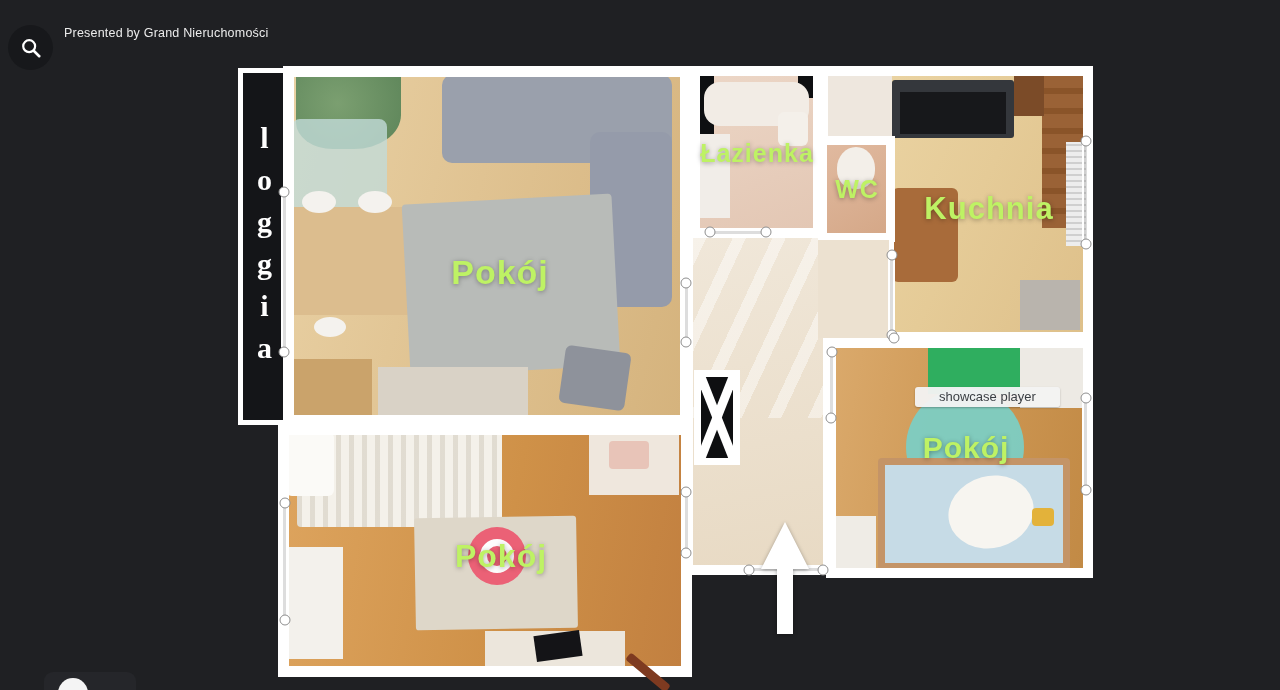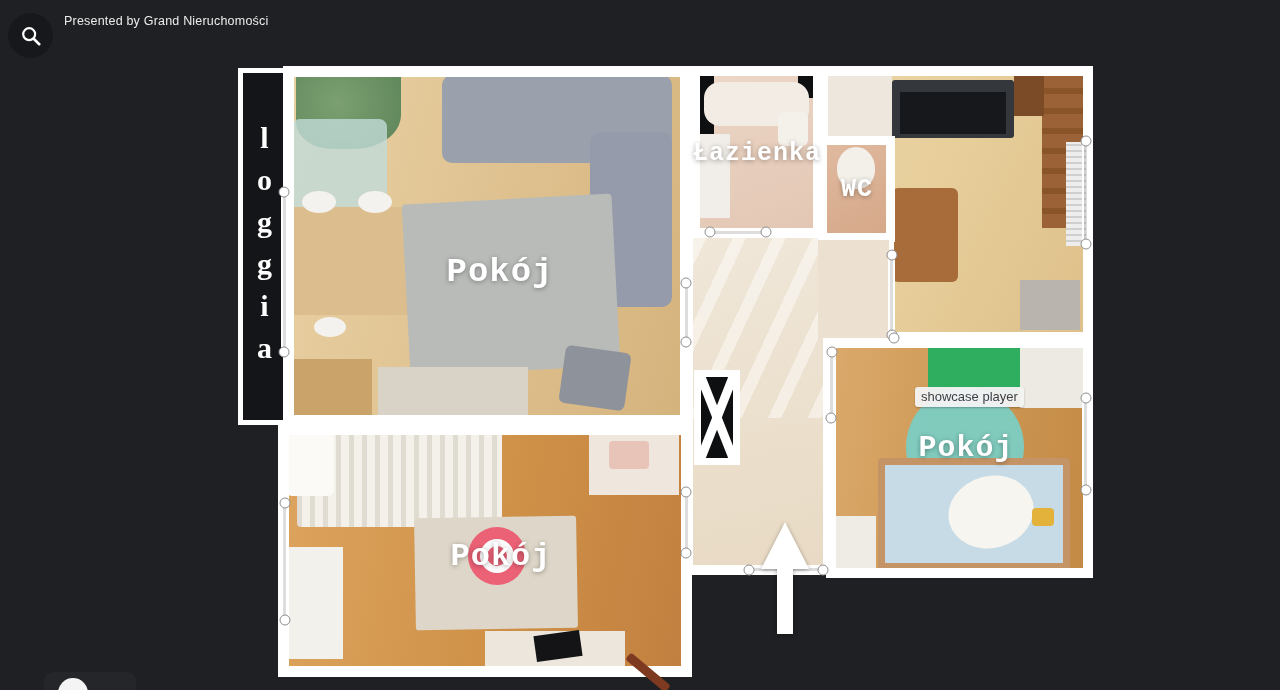--- a/index.html
+++ b/index.html
@@ -1,46 +1,46 @@
 <!DOCTYPE html>
 <html><head>
 <meta charset="utf-8">
 <style>
   html,body{margin:0;padding:0;background:#1f2023;}
   #stage{position:relative;width:1280px;height:690px;background:#1f2023;overflow:hidden;
          font-family:"Liberation Sans",sans-serif;}
   
-  .topbar{position:absolute;left:0;top:0;width:100%;height:64px;z-index:50;}
+  .topbar{position:absolute;left:0;top:12px;width:100%;height:64px;z-index:50;}
   .search-btn{position:absolute;left:8px;top:13px;width:45px;height:45px;border-radius:50%;
               background:#17181b;display:flex;align-items:center;justify-content:center;cursor:pointer;}
   .presented{position:absolute;left:64px;top:14px;font-size:12.5px;color:#ececec;letter-spacing:.2px;}
   .title-row{position:absolute;left:63px;top:32px;display:flex;align-items:center;gap:4px;color:#fff;}
   .title-row .ttl{font-size:17.5px;font-weight:500;letter-spacing:.2px;}
   
   .room{position:absolute;box-sizing:border-box;background:#fff;}
   .floor{position:absolute;inset:0;overflow:hidden;}
   .fs{position:absolute;}
   
-  .room-label{position:absolute;transform:translate(-50%,-50%);color:#ffffff;font-weight:700;
-              font-family:Liberation Mono, monospace;white-space:nowrap;z-index:30;
+  .room-label{position:absolute;transform:translate(-50%,-50%);color:#bef264;font-weight:700;
+              font-family:Liberation Sans, sans-serif;white-space:nowrap;z-index:30;
               text-shadow:0 1px 5px rgba(0,0,0,.35);letter-spacing:1px;cursor:pointer;}
   .loggia-label{position:absolute;left:50%;top:50%;transform:translate(-50%,-50%);
                 writing-mode:vertical-rl;text-orientation:upright;letter-spacing:9px;
                 font-family:"Liberation Serif","DejaVu Serif",serif;font-weight:700;
                 font-size:30px;color:#fff;z-index:30;}
   
   .vmark{position:absolute;width:7px;box-sizing:border-box;border-left:2px solid #fff;
          border-right:2px solid #fff;background:rgba(120,120,120,.25);z-index:24;}
   .hmark{position:absolute;height:7px;box-sizing:border-box;border-top:2px solid #fff;
          border-bottom:2px solid #fff;background:rgba(120,120,120,.25);z-index:24;}
   .node{position:absolute;width:11px;height:11px;border-radius:50%;background:#fff;
         border:1.5px solid #8e8e8e;box-sizing:border-box;transform:translate(-50%,-50%);z-index:26;}
   
   .tooltip{position:absolute;left:915px;top:387px;background:rgba(242,242,242,.96);color:#3b3f44;
-           font-size:13px;padding:2px 6px 3px;border-radius:3px;z-index:40;white-space:nowrap;
+           font-size:13px;padding:2px 24px 3px;border-radius:3px;z-index:40;white-space:nowrap;
            box-shadow:0 1px 2px rgba(0,0,0,.25);}
   
   .vp{position:absolute;left:468px;top:527px;width:58px;height:58px;border-radius:50%;
       background:#ec5b72;z-index:28;cursor:pointer;opacity:.95;display:flex;align-items:center;justify-content:center;}
   .vp-ring{width:34px;height:34px;border-radius:50%;border:7px solid #fff;box-sizing:border-box;}
   
   .xshaft{position:absolute;left:694px;top:370px;width:46px;height:95px;background:#0e0f11;
           border:7px solid #fff;box-sizing:border-box;z-index:20;}
   
   .entry-arrow{position:absolute;left:758px;top:520px;z-index:32;filter:drop-shadow(0 1px 2px rgba(0,0,0,.35));cursor:pointer;}
@@ -191,20 +191,21 @@
 
   <svg class="entry-arrow" width="54" height="116" viewBox="0 0 54 116">
     <polygon points="27,2 51,49 35,49 35,114 19,114 19,49 3,49" fill="#fff"></polygon>
   </svg>
 
   <div class="room-label" style="left:500px;top:272px;font-size:34px;">Pokój</div>
   <div class="room-label" style="left:501px;top:556px;font-size:32px;">Pokój</div>
   <div class="room-label" style="left:966px;top:448px;font-size:30px;">Pokój</div>
   <div class="room-label" style="left:757px;top:153px;font-size:25px;">Łazienka</div>
   <div class="room-label" style="left:857px;top:189px;font-size:25px;">WC</div>
+  <div class="room-label" style="left:989px;top:209px;font-size:31px;">Kuchnia</div>
 
   <div class="tooltip">showcase player</div>
 
   <div class="artifact"></div>
 
   <div class="topbar">
     <div class="search-btn">
       <svg width="22" height="22" viewBox="0 0 24 24">
         <circle cx="10" cy="10" r="6.5" fill="none" stroke="#fff" stroke-width="2.4"></circle>
         <line x1="15" y1="15" x2="21" y2="21" stroke="#fff" stroke-width="2.8" stroke-linecap="round"></line>

